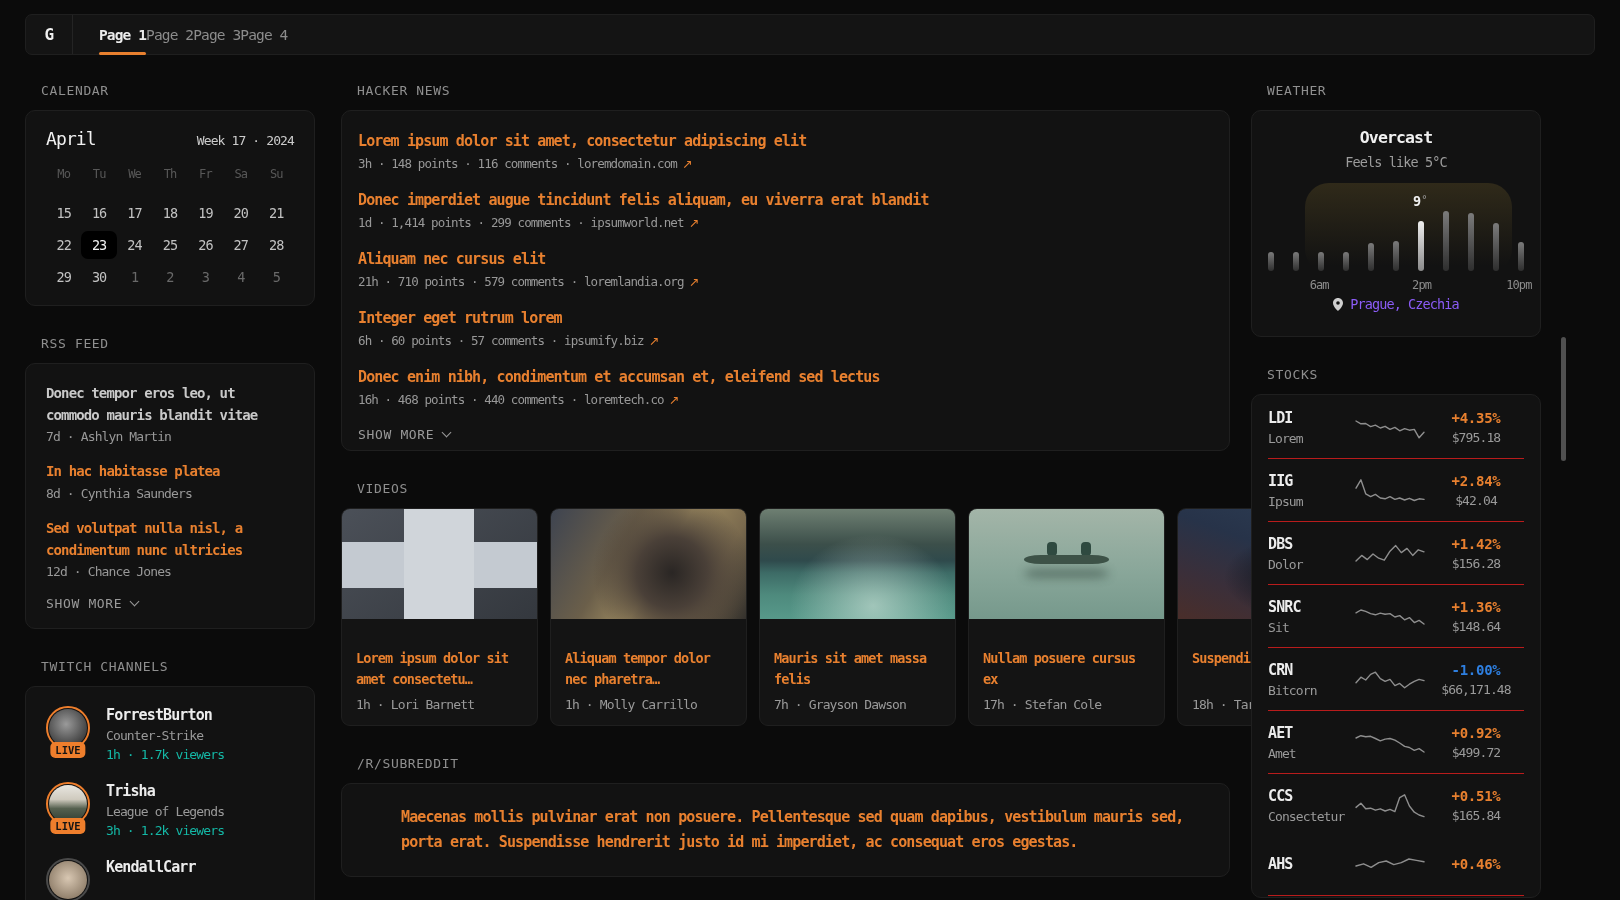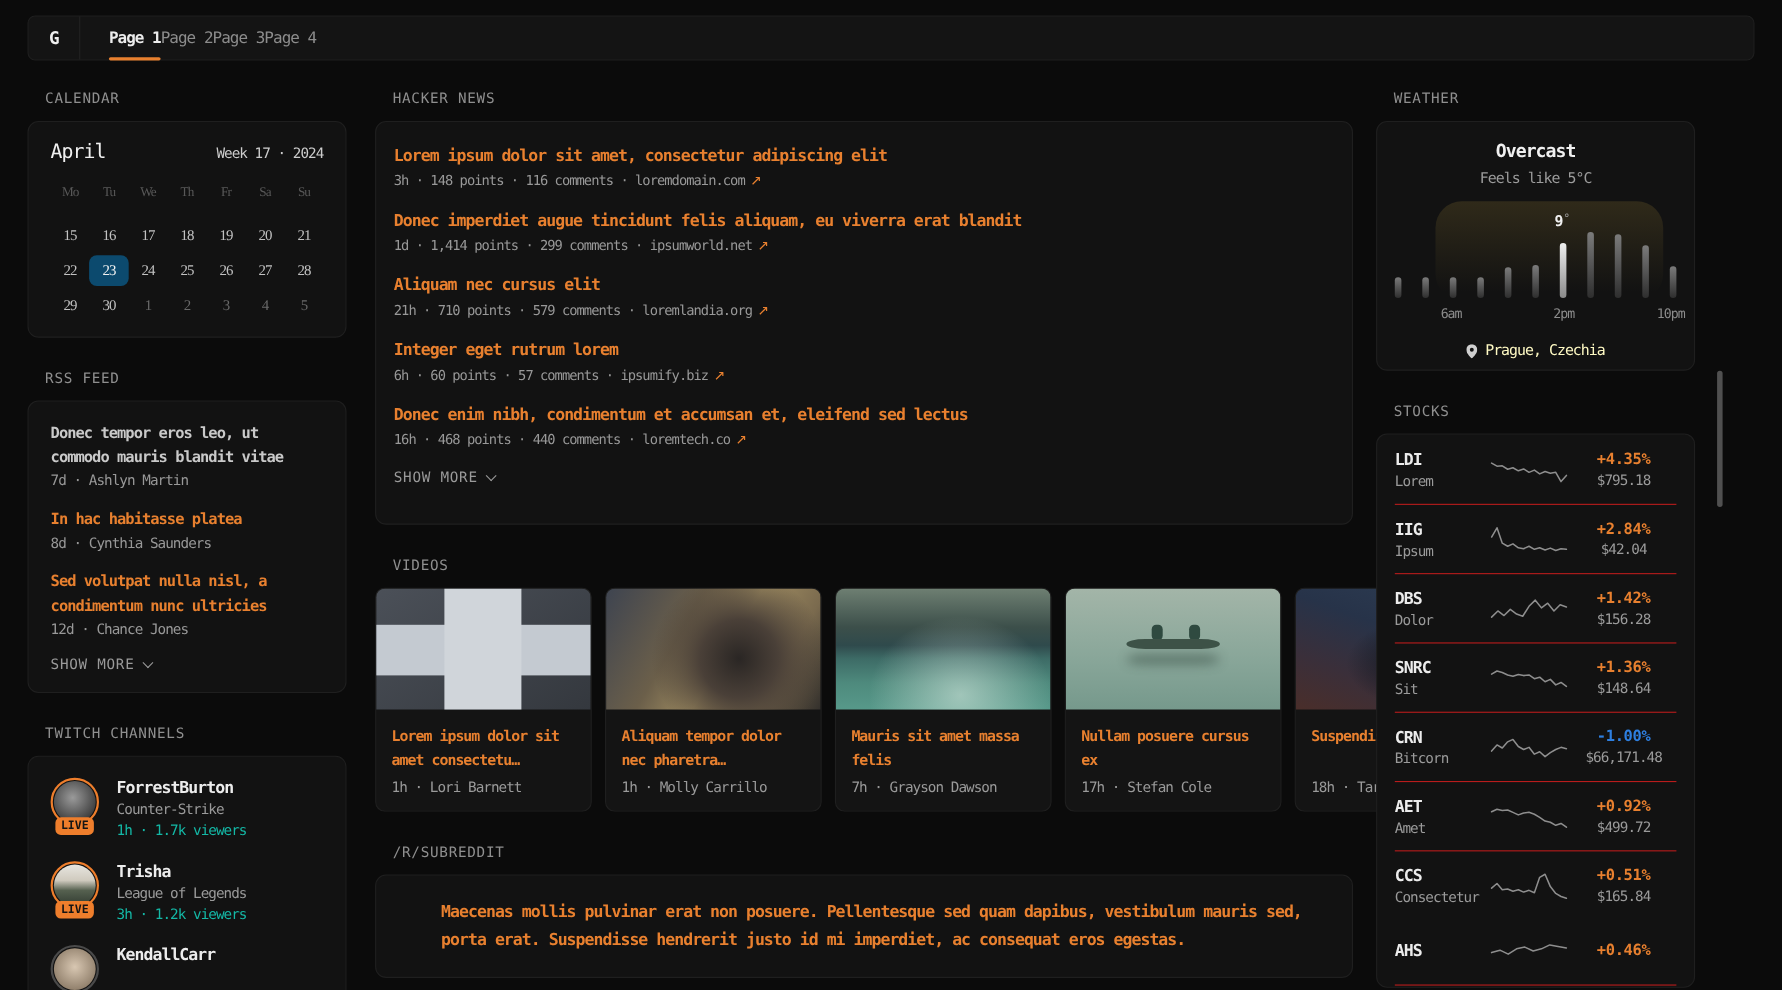--- a/index.html
+++ b/index.html
@@ -31,24 +31,24 @@
   .sec { font-size:13px; color:#8f8f8f; letter-spacing:0.05em; margin:30px 0 12px 16px; }
   .col > .sec:first-child { margin-top:7px; }
   .card { background:#121212; border:1px solid #1f1f1f; border-radius:10px; }
 
   
   .cal-card { padding:17px 20px 14px; }
   .cal-head { display:flex; justify-content:space-between; align-items:baseline; }
   .cal-month { font-size:18px; color:#f0f0f0; }
   .cal-week-label { font-size:13px; color:#cccccc; }
   .cal-grid { display:grid; grid-template-columns:repeat(7,1fr); margin-top:14px; row-gap:4px;
-    text-align:center; align-items:center;font-family:Liberation Serif, serif; }
+    text-align:center; align-items:center; }
   .cal-dow { font-size:12px; color:#585858; padding:4px 0; }
   .cal-day { font-size:13.5px; color:#c2c2c2; padding:6px 0; border-radius:7px; cursor:pointer; }
-  .cal-day.selected { background:#0c4a6e; color:#f2f2f2; }
+  .cal-day.selected { background:#000000; color:#f2f2f2; }
   .cal-day.dim { color:#696969; }
 
   
   .rss-card { padding:19px 20px 17px; }
   .rss-item { margin-bottom:17px; }
   .rss-title { font-size:14px; font-weight:bold; color:#e8802f; line-height:1.55; cursor:pointer; }
   .rss-title.read { color:#c9c9c9; }
   .rss-meta { font-size:13px; color:#989898; margin-top:3px; }
   .show-more { display:flex; align-items:center; font-size:13px; color:#9a9a9a;
     letter-spacing:0.05em; margin-top:2px; cursor:pointer; }
@@ -67,21 +67,21 @@
   .av-img.av3 { background:radial-gradient(circle at 50% 45%, #d8c7b2, #8b7a66 80%); }
   .live-badge { position:absolute; left:50%; bottom:-10px; transform:translateX(-50%);
     background:#ee7e2c; color:#141414; font-size:10.5px; font-weight:bold; padding:2px 5px;
     border-radius:5px; letter-spacing:0; display:none; z-index:2; }
   .live-badge.live { display:block; }
   .tw-name { font-size:15px; font-weight:bold; color:#ececec; }
   .tw-game { font-size:13px; color:#9a9a9a; margin-top:4px; }
   .tw-meta { font-size:13px; color:#14b8a6; margin-top:4px; }
 
   
-  .hn-card { padding:21px 16px 34px; }
+  .hn-card { padding:21px 16px 8px; }
   .hn-item { margin-bottom:20px; }
   .hn-title { font-size:15px; font-weight:bold; color:#e8802f; cursor:pointer; }
   .hn-meta { font-size:12.5px; color:#989898; margin-top:6px; }
   .ext-arrow { color:#e8802f; font-family:"DejaVu Sans",sans-serif; margin-left:5px; letter-spacing:0; cursor:pointer; }
 
   
   .video-row { display:flex; gap:12px; width:915px; overflow:hidden; }
   .vcard { flex:0 0 197px; background:#141414; border:1px solid #1f1f1f; border-radius:9px;
     overflow:hidden; cursor:pointer; }
   .vthumb { height:110px; position:relative; }
@@ -98,21 +98,21 @@
   .vthumb.canoe { background:linear-gradient(180deg,#a3b5a8 0%,#8aa79a 55%,#76998c 100%); }
   .vthumb.canoe::after { content:""; position:absolute; left:28%; top:42%; width:44%; height:9px;
       background:#3d5247; border-radius:40%/100%;
       box-shadow:0 14px 10px rgba(40,60,52,.45); }
   .vthumb.canoe::before { content:""; position:absolute; left:40%; top:30%; width:10px; height:14px;
       background:#2f4a40; border-radius:4px;
       box-shadow:34px 0 0 #2f4a40; }
   .vthumb.fog { background:
       radial-gradient(ellipse at 58% 62%, #10131a 0%, rgba(16,19,26,0) 42%),
       linear-gradient(200deg,#2e3f55 0%,#273349 42%,#3a2f3a 72%,#4a2e2a 100%); }
-  .vbody { padding:15px 14px 13px; }
+  .vbody { padding:29px 14px 13px; }
   .vtitle { font-size:13.5px; font-weight:bold; color:#e8802f; line-height:1.55; min-height:42px; }
   .vmeta { font-size:13px; color:#9a9a9a; margin-top:7px; }
 
   
   .rd-card { padding:21px 16px; }
   .rd-title { font-size:15px; font-weight:bold; color:#e8802f; line-height:1.65; cursor:pointer;margin-left:43px; }
   .rd-meta { font-size:12.5px; color:#989898; margin-top:7px; }
 
   
   .w-card { height:227px; padding-top:17px; text-align:center; overflow:hidden; }
@@ -125,21 +125,21 @@
   .w-bar { width:6px; border-radius:3px; background:linear-gradient(180deg,#7b7b7b,#2e2e2e); }
   .w-bar.current { background:linear-gradient(180deg,#efefef,#8a8a8a); }
   .w-temp { position:absolute; left:59.5%; transform:translateX(-50%); top:10px;
     font-size:13.5px; font-weight:bold; color:#f0f0f0; letter-spacing:0; }
   .w-temp .deg { color:#9c9c9c; font-size:10.5px; vertical-align:top; font-weight:normal; }
   .w-axis { position:relative; height:15px; margin:7px 16px 0; font-size:12px; color:#8c8c8c; }
   .w-axis span { position:absolute; transform:translateX(-50%); }
   .w-axis span:nth-child(1) { left:20%; }
   .w-axis span:nth-child(2) { left:60%; }
   .w-axis span:nth-child(3) { left:98%; }
-  .w-loc { margin-top:18px; font-size:13.5px; color:#fef9c3; display:flex; align-items:center;
+  .w-loc { margin-top:3px; font-size:13.5px; color:#8b5cf6; display:flex; align-items:center;
     justify-content:center; gap:7px; }
 
   
   .st-card { padding:1px 16px; }
   .st-row { display:grid; grid-template-columns:84px 76px 1fr; align-items:center;
     padding:13px 0 12px; border-bottom:1px solid #b91c1c; cursor:pointer; }
   .st-row:nth-last-of-type(2) { border-bottom:none; }
   .st-ticker { font-size:15px; font-weight:bold; color:#ececec; }
   .st-name { font-size:13px; color:#9a9a9a; margin-top:4px; }
   .st-spark { width:72px; height:34px; justify-self:center; }

